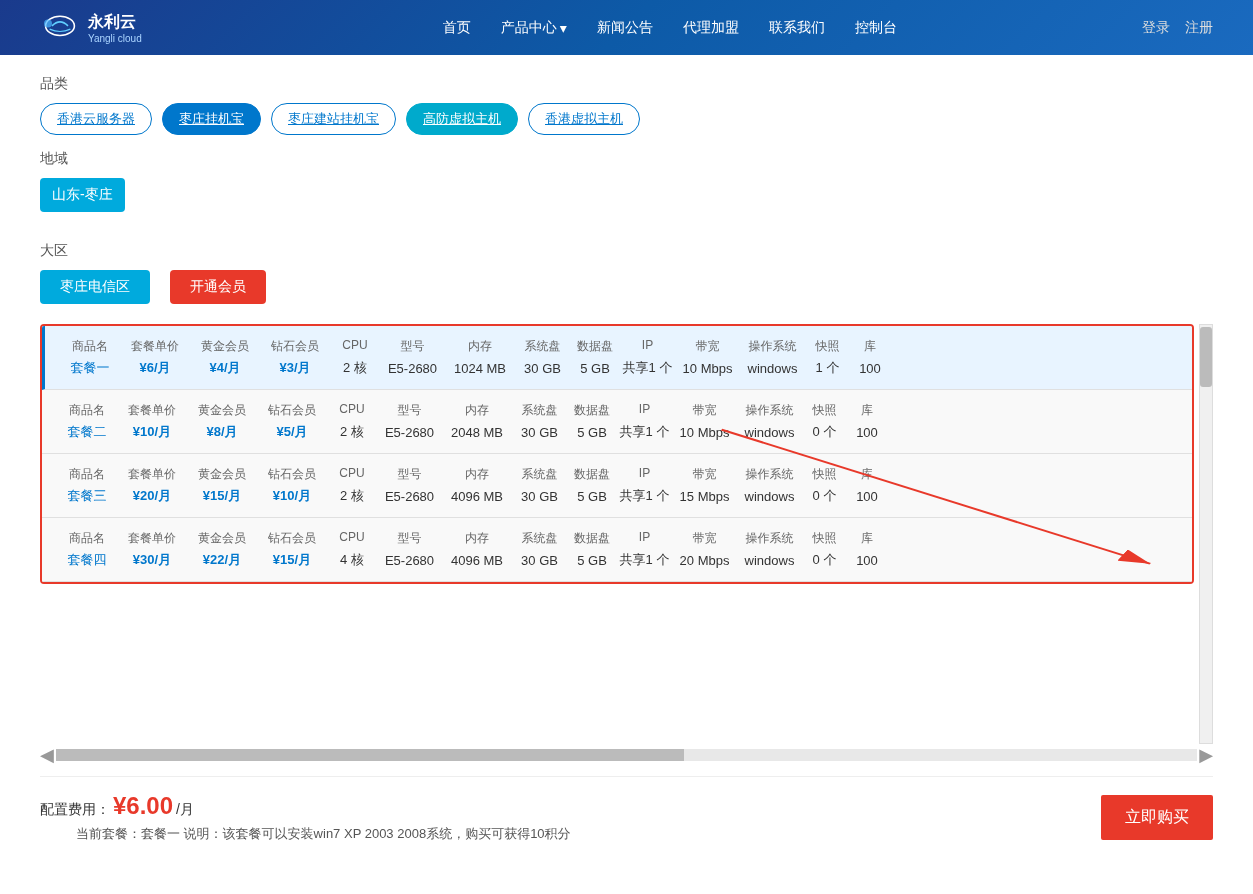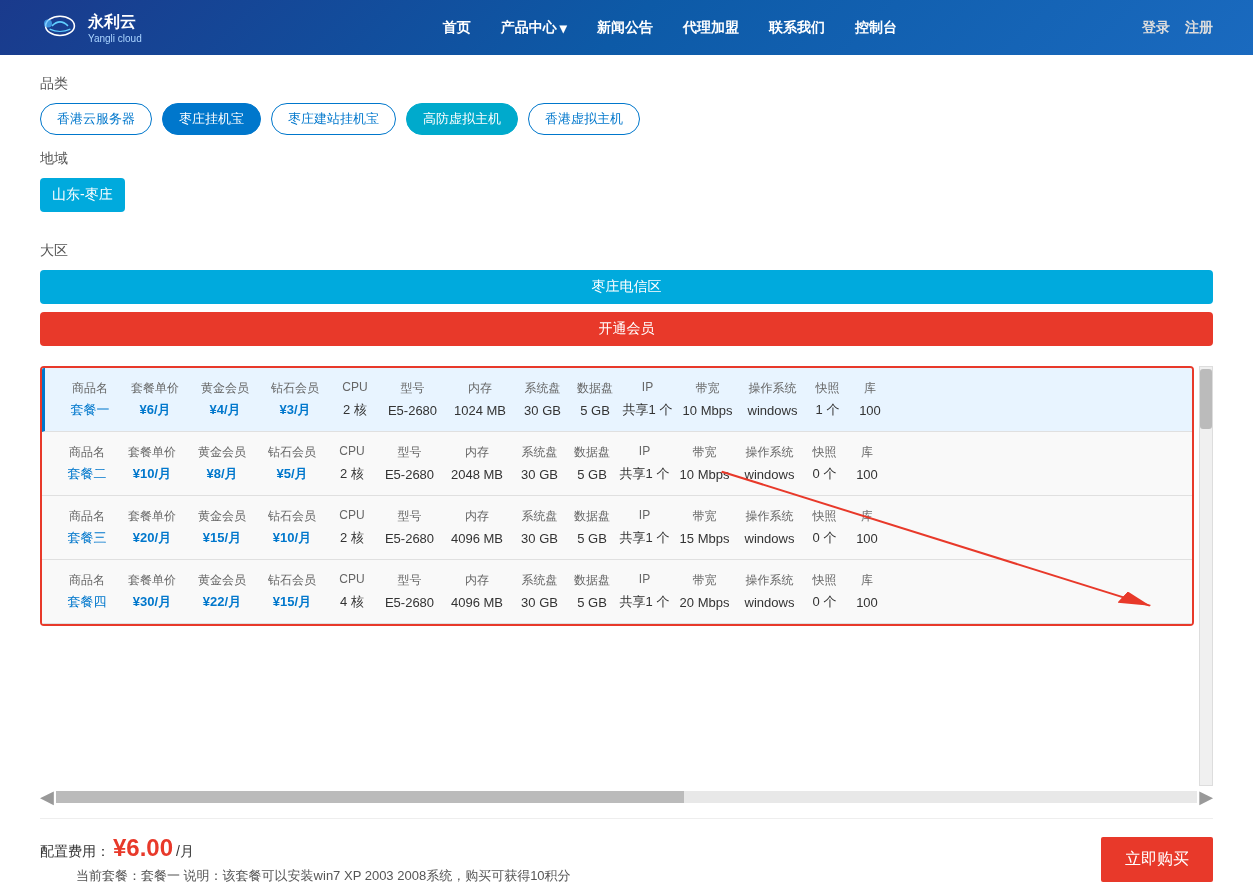--- a/index.html
+++ b/index.html
@@ -41,21 +41,20 @@
       justify-content: center;
     }
     .nav-item {
       color: white;
       text-decoration: none;
       font-size: 14px;
       cursor: pointer;
       display: flex;
       align-items: center;
       gap: 3px;
-      font-weight: bold;
     }
     .nav-right {
       display: flex;
       gap: 15px;
     }
     .nav-right .nav-item {
       color: #ddd;
     }
 
     
@@ -78,20 +77,21 @@
       margin-bottom: 15px;
     }
     .btn {
       padding: 6px 16px;
       border-radius: 20px;
       border: 1px solid #0077cc;
       background: white;
       color: #0077cc;
       cursor: pointer;
       font-size: 13px;
+      text-decoration: underline;
     }
     .btn.active-blue {
       background: #0077cc;
       color: white;
     }
     .btn.active-teal {
       background: #00aacc;
       color: white;
       border-color: #00aacc;
     }
@@ -109,23 +109,22 @@
       border: none;
       padding: 8px 12px;
       border-radius: 4px;
       cursor: pointer;
       font-size: 14px;
       margin-bottom: 15px;
     }
 
     .area-btn-group {
       display: flex;
-      gap: 8px;
+      gap: 20px;
       margin-bottom: 20px;
-      flex-direction: column;
     }
     .area-btn-outline {
       background: #00aadd;
       color: white;
       border: none;
       padding: 8px 20px;
       border-radius: 4px;
       cursor: pointer;
       font-size: 14px;
     }

